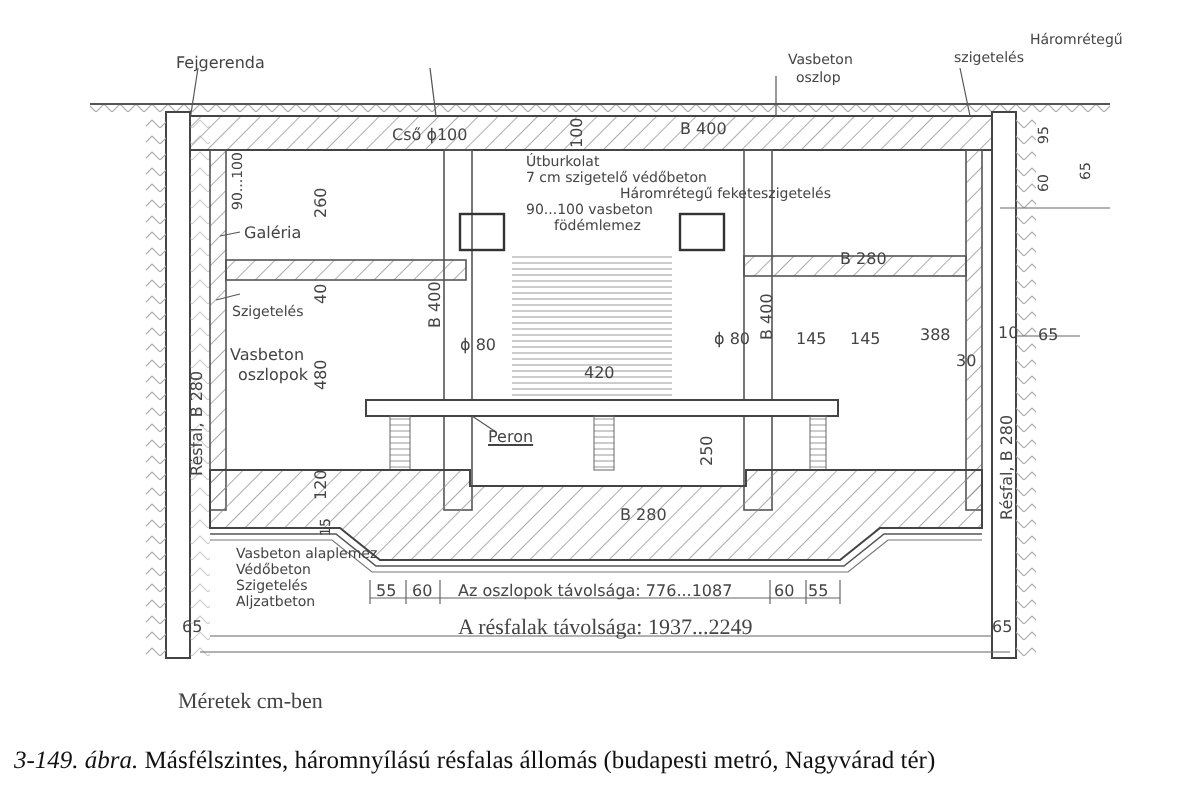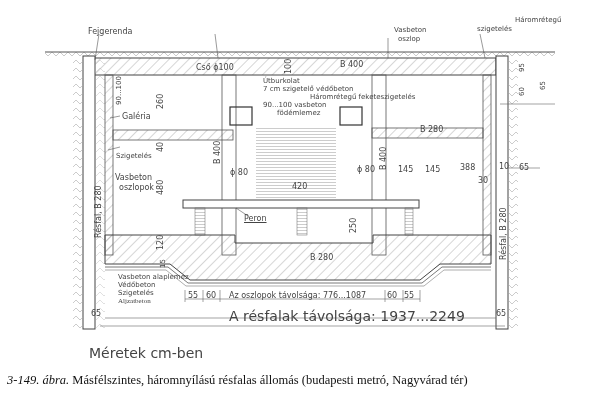--- a/index.html
+++ b/index.html
@@ -1,20 +1,20 @@
 <!DOCTYPE html>
 <html><head>
 <meta charset="utf-8">
 <style>
   html,body{margin:0;padding:0;background:#fff;}
   body{width:600px;height:400px;position:relative;overflow:hidden;font-family:"Liberation Sans",sans-serif;color:#333;}
   svg{position:absolute;left:0;top:0;}
   .lbl{position:absolute;font-family:"DejaVu Sans",sans-serif;font-size:8px;color:#444;white-space:nowrap;line-height:1;}
   .lbl.sm{font-size:7px;}
-  .lbl.md{font-size:14px;}
+  .lbl.md{font-size:11px;font-family:Liberation Serif, serif;}
   .rot{transform-origin:left top;transform:rotate(-90deg);}
   .caption{position:absolute;left:7px;top:373px;font-family:"Liberation Serif",serif;font-size:12.5px;color:#111;white-space:nowrap;}
   .caption i{font-style:italic;}
 </style>
 </head>
 <body>
 
 <svg width="600" height="400" viewBox="0 0 600 400">
   <defs>
     <pattern id="hatch" width="7" height="7" patternUnits="userSpaceOnUse" patternTransform="rotate(45)">
@@ -145,21 +145,21 @@
 <div class="lbl" style="left:499px;top:163px;">10</div>
 <div class="lbl" style="left:519px;top:164px;">65</div>
 <div class="lbl rot sm" style="left:519px;top:72px;">95</div>
 <div class="lbl rot sm" style="left:519px;top:96px;">60</div>
 <div class="lbl rot sm" style="left:540px;top:90px;">65</div>
 <div class="lbl rot sm" style="left:160px;top:268px;">15</div>
 
 <div class="lbl sm" style="left:118px;top:274px;">Vasbeton alaplemez</div>
 <div class="lbl sm" style="left:118px;top:282px;">Védőbeton</div>
 <div class="lbl sm" style="left:118px;top:290px;">Szigetelés</div>
-<div class="lbl sm" style="left:118px;top:298px;font-family:Liberation Serif, serif;">Aljzatbeton</div>
+<div class="lbl sm" style="left:118px;top:298px;">Aljzatbeton</div>
 
 <div class="lbl" style="left:188px;top:292px;">55</div>
 <div class="lbl" style="left:206px;top:292px;">60</div>
 <div class="lbl" style="left:229px;top:292px;">Az oszlopok távolsága: 776...1087</div>
 <div class="lbl" style="left:387px;top:292px;">60</div>
 <div class="lbl" style="left:404px;top:292px;">55</div>
 <div class="lbl md" style="left:229px;top:309px;">A résfalak távolsága: 1937...2249</div>
 <div class="lbl" style="left:91px;top:310px;">65</div>
 <div class="lbl" style="left:496px;top:310px;">65</div>
 

